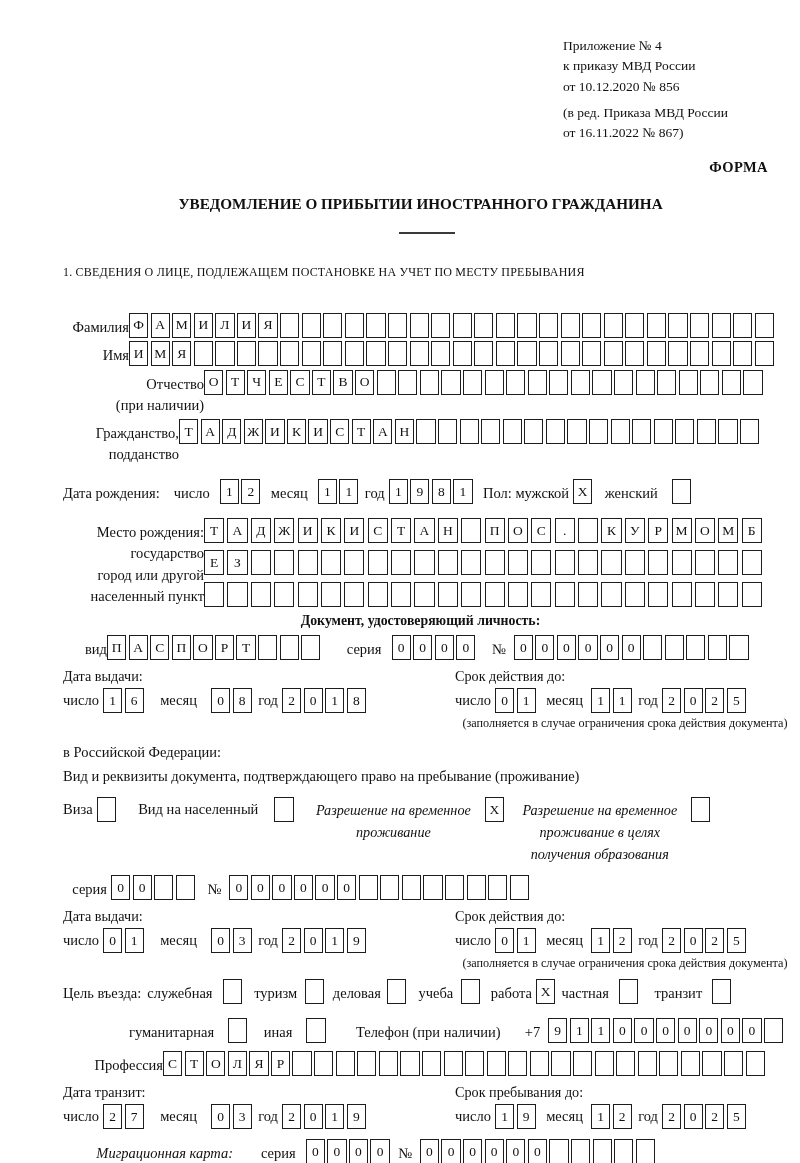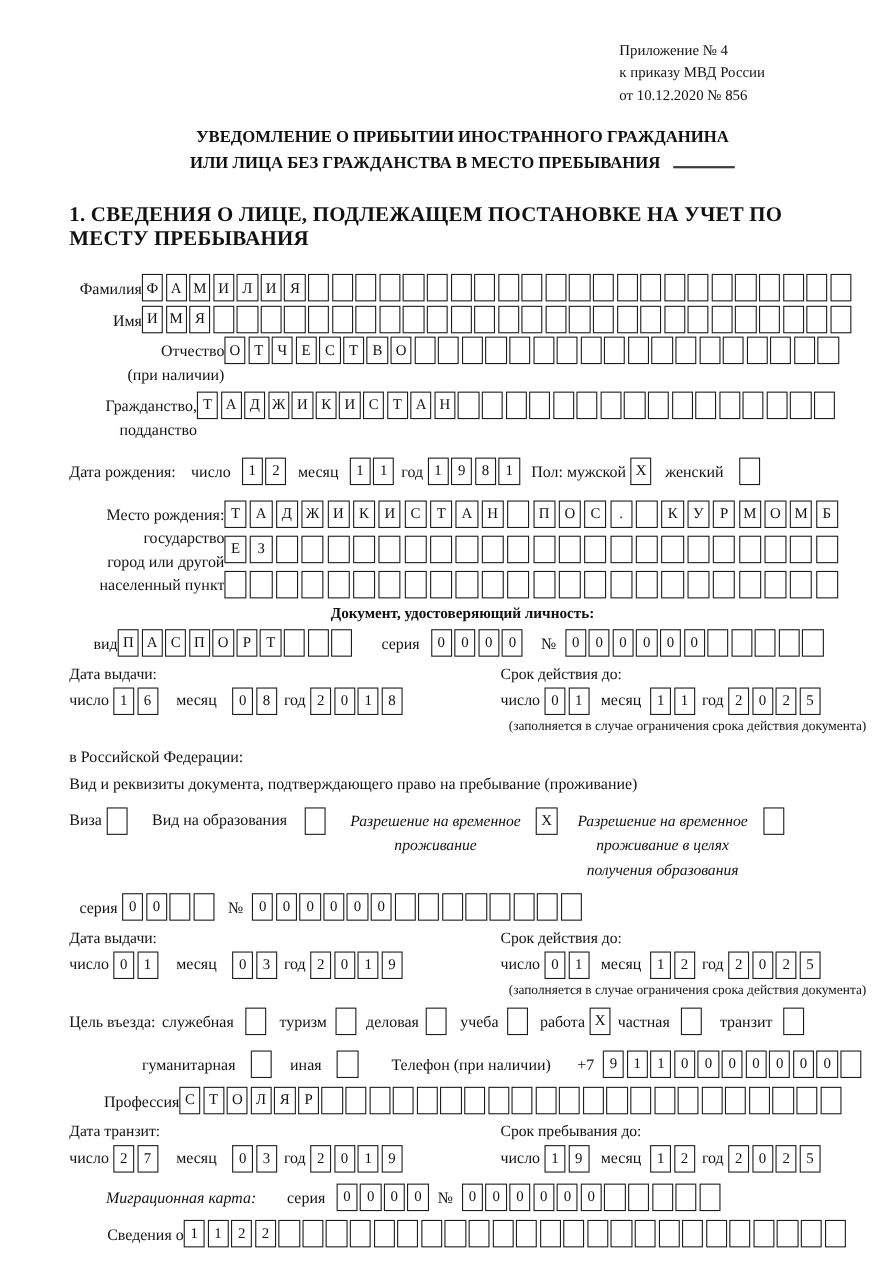--- a/index.html
+++ b/index.html
@@ -9,21 +9,21 @@
     font-family:"Liberation Serif","DejaVu Serif",serif;
     padding:36px 22px 24px 63px;
   }
   
   .hdr{padding-left:500px;font-size:13.5px;line-height:1.5;}
   .hdr .amend{margin-top:6px;}
   .forma{font-weight:bold;text-align:right;padding-right:10px;font-size:14.5px;margin-top:16px;letter-spacing:.4px;}
   
   .title{text-align:center;font-weight:bold;font-size:15.2px;line-height:1.6;margin-top:16px;}
   .blank-line{display:inline-block;width:56px;border-bottom:2.4px solid #3a3a3a;margin-left:12px;height:13px;}
-  .sec{font-weight:bold;font-size:19px;margin:24px 0 20px;letter-spacing:.2px;}
+  .sec{font-weight:normal;font-size:12px;margin:24px 0 33px;letter-spacing:.2px;}
   
   .frow{display:flex;align-items:flex-start;margin-bottom:3.5px;text-align:right;}
   .aic{align-items:center;}
   .flabel{font-size:14.5px;line-height:1.45;flex:none;padding-top:4px;}
   .inl{font-size:14.5px;flex:none;padding-top:4px;white-space:nowrap;}
   .boxes{display:flex;flex-wrap:nowrap;flex:none;}
   .cell{
     width:19.2px;height:25px;box-sizing:border-box;flex:none;
     border:1.6px solid #1d1d1d;margin-right:2.4px;background:#fff;
     display:inline-flex;align-items:center;justify-content:center;
@@ -52,26 +52,29 @@
 </style>
 </head>
 <body>
 
 <div class="page">
 
   <div class="hdr">
     <div>Приложение № 4</div>
     <div>к приказу МВД России</div>
     <div>от 10.12.2020 № 856</div>
-  </div>
+    <div class="amend">(в ред. Приказа МВД России</div>
+    <div>от 16.11.2022 № 867)</div>
+  </div>
+  <div class="forma">ФОРМА</div>
 
   <div class="title">
     <div>УВЕДОМЛЕНИЕ О ПРИБЫТИИ ИНОСТРАННОГО ГРАЖДАНИНА</div>
     <div>
-      <span>ИЛИ ЛИЦА БЕЗ ГРАЖДАНСТВА В МЕСТО ПРЕБЫВАНИЯ</span><span class="blank-line"></span>
+      <span class="blank-line"></span>
     </div>
   </div>
 
   <div class="sec">1. СВЕДЕНИЯ О ЛИЦЕ, ПОДЛЕЖАЩЕМ ПОСТАНОВКЕ НА УЧЕТ ПО МЕСТУ ПРЕБЫВАНИЯ</div>
 
   <div class="frow">
     <div class="flabel w66">Фамилия</div>
     <div class="boxes">
         <span class="cell">Ф</span>
         <span class="cell">А</span>
@@ -421,21 +424,21 @@
   <div class="intro">
     <div>в Российской Федерации:</div>
     <div>Вид и реквизиты документа, подтверждающего право на пребывание (проживание)</div>
   </div>
 
   <div class="permits">
     <span class="inl">Виза</span>
     <div class="boxes ml4">
         <span class="cell"></span>
       </div>
-    <span class="inl ml20">Вид на образования</span>
+    <span class="inl ml20">Вид на населенный</span>
     <div class="boxes ml16">
         <span class="cell"></span>
       </div>
     <div class="center-label ml20">
       <div>Разрешение на временное</div>
       <div>проживание</div>
     </div>
     <div class="boxes ml14">
         <span class="cell">X</span>
       </div>

